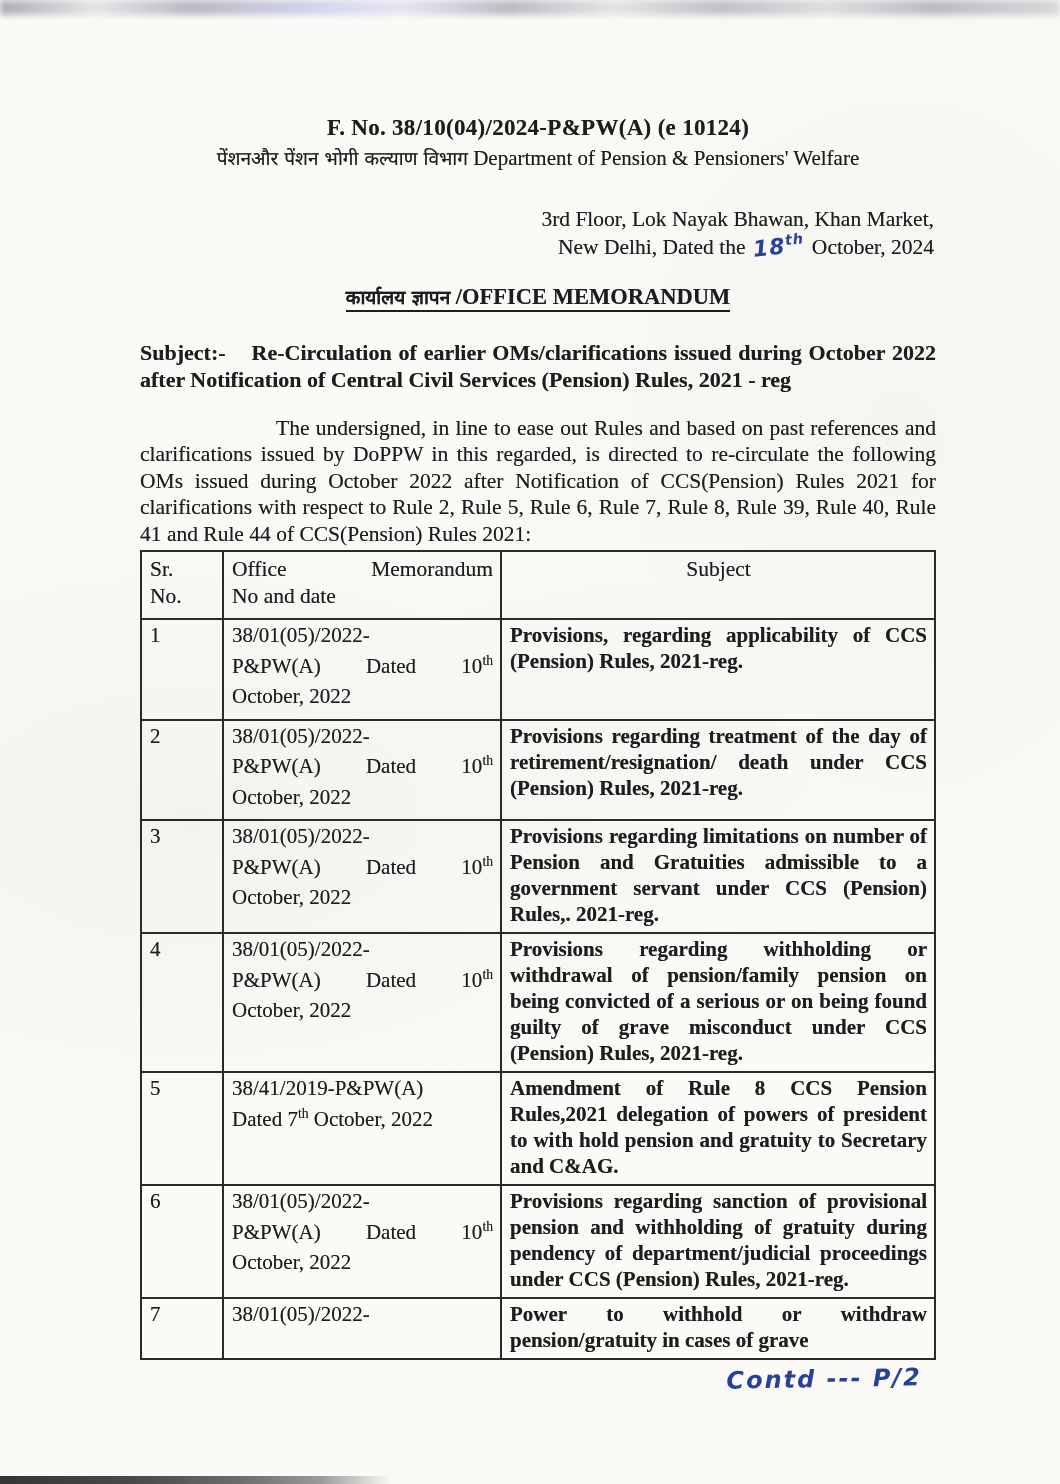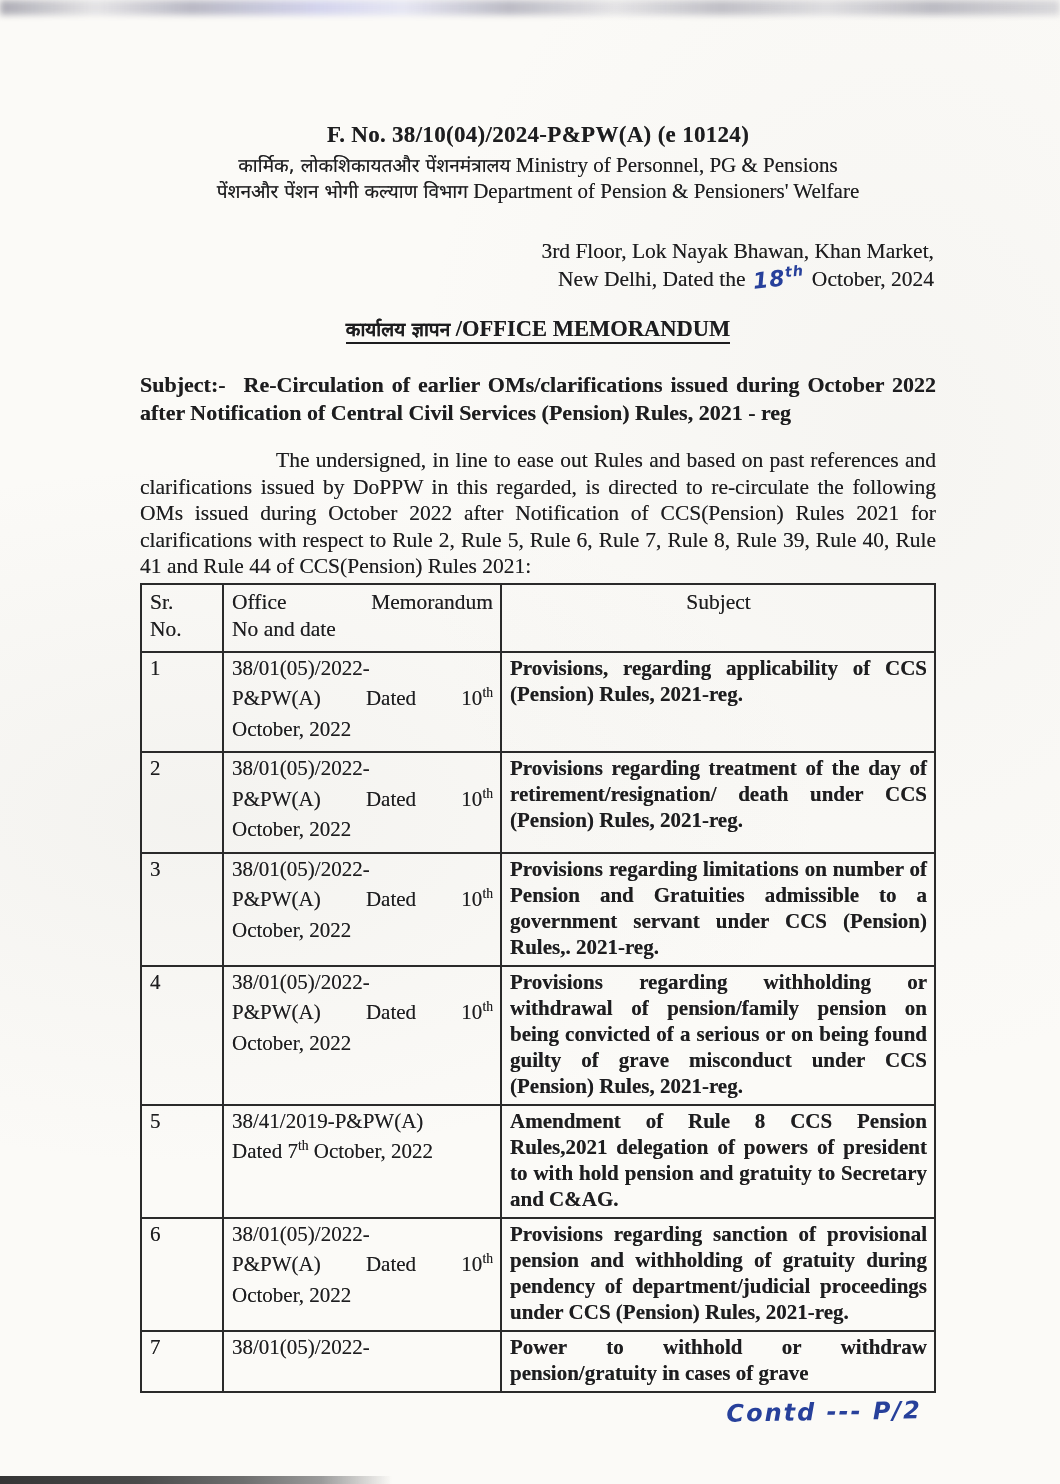--- a/index.html
+++ b/index.html
@@ -23,34 +23,34 @@
       rgba(160,160,178,0.25) 58%, rgba(112,112,132,0.42) 68%, rgba(150,150,168,0.28) 78%,
       rgba(108,108,128,0.44) 88%, rgba(140,140,158,0.30) 100%);
     filter: blur(3px);
   }
   .scan-bottom {
     position: absolute; bottom: 0; left: 0; width: 392px; height: 8px;
     background: linear-gradient(90deg, #353535 0%, #4a4a4a 35%, #6e6e6e 62%, #9b9b9b 82%, rgba(170,170,170,0) 100%);
     filter: blur(0.6px);
   }
   .page-content {
-    position: absolute; left: 140px; top: 12px; width: 796px;
+    position: absolute; left: 140px; top: 5px; width: 796px;
     text-shadow: 0 0 0.5px rgba(20,20,20,0.55);
   }
   .file-number { margin-top: 110px; text-align: center; font-size: 23px; font-weight: bold; letter-spacing: 0.3px; }
   .org-block { text-align: center; font-size: 21px; line-height: 25.5px; margin-top: 5px; }
   .org-line .hi { font-family: "DejaVu Sans", sans-serif; font-size: 19px; }
   .address-block { margin-top: 33px; text-align: right; font-size: 21.5px; line-height: 28px; padding-right: 2px; }
   .handwritten { color: #27409b; font-family: "DejaVu Sans", sans-serif; font-style: italic; text-shadow: none; }
   .hw-date { display: inline-block; transform: rotate(-6deg); font-size: 22px; font-weight: bold; letter-spacing: 1px; margin: 0 2px; }
   .memo-heading { margin-top: 23px; text-align: center; font-size: 22.5px; font-weight: bold; }
   .memo-heading .underlined { border-bottom: 2.5px solid #1d1d1f; padding-bottom: 1px; }
   .memo-heading .hi { font-family: "DejaVu Sans", sans-serif; font-size: 19px; }
   .subject-block { margin-top: 29px; font-size: 22px; font-weight: bold; line-height: 27.5px; text-align: justify; }
-  .subject-block .subject-label { padding-right: 18px; }
+  .subject-block .subject-label { padding-right: 26px; }
   .body-paragraph { margin-top: 21px; font-size: 21.5px; line-height: 26.6px; text-align: justify; text-indent: 136px; }
   table.om-table { border-collapse: collapse; width: 100%; margin-top: 3px; font-size: 21px; table-layout: fixed; }
   .om-table col.c-sr { width: 82px; }
   .om-table col.c-om { width: 278px; }
   .om-table th, .om-table td {
     border: 2.5px solid #2a2a2a; vertical-align: top;
     padding: 2px 7px 5px 8px; line-height: 26px;
   }
   .om-table th { font-weight: normal; text-align: left; font-size: 21.5px; line-height: 27px; padding-top: 4px; padding-bottom: 8px; }
   .om-table th.th-subject { text-align: center; }
@@ -63,24 +63,20 @@
 </head>
 <body>
 
 <div class="scan-top"></div>
 
 <div class="page-content">
 
   <div class="file-number">F. No. 38/10(04)/2024-P&amp;PW(A) (e 10124)</div>
 
   <div class="org-block">
-    <div class="org-line">
-      <span class="hi">कार्मिक, लोकशिकायतऔर पेंशनमंत्रालय</span>
-      <span>Ministry of Personnel, PG &amp; Pensions</span>
-    </div>
     <div class="org-line">
       <span class="hi">पेंशनऔर पेंशन भोगी कल्याण विभाग</span>
       <span>Department of Pension &amp; Pensioners' Welfare</span>
     </div>
   </div>
 
   <div class="address-block">
     <div>3rd Floor, Lok Nayak Bhawan, Khan Market,</div>
     <div>
       <span>New Delhi, Dated the</span>

